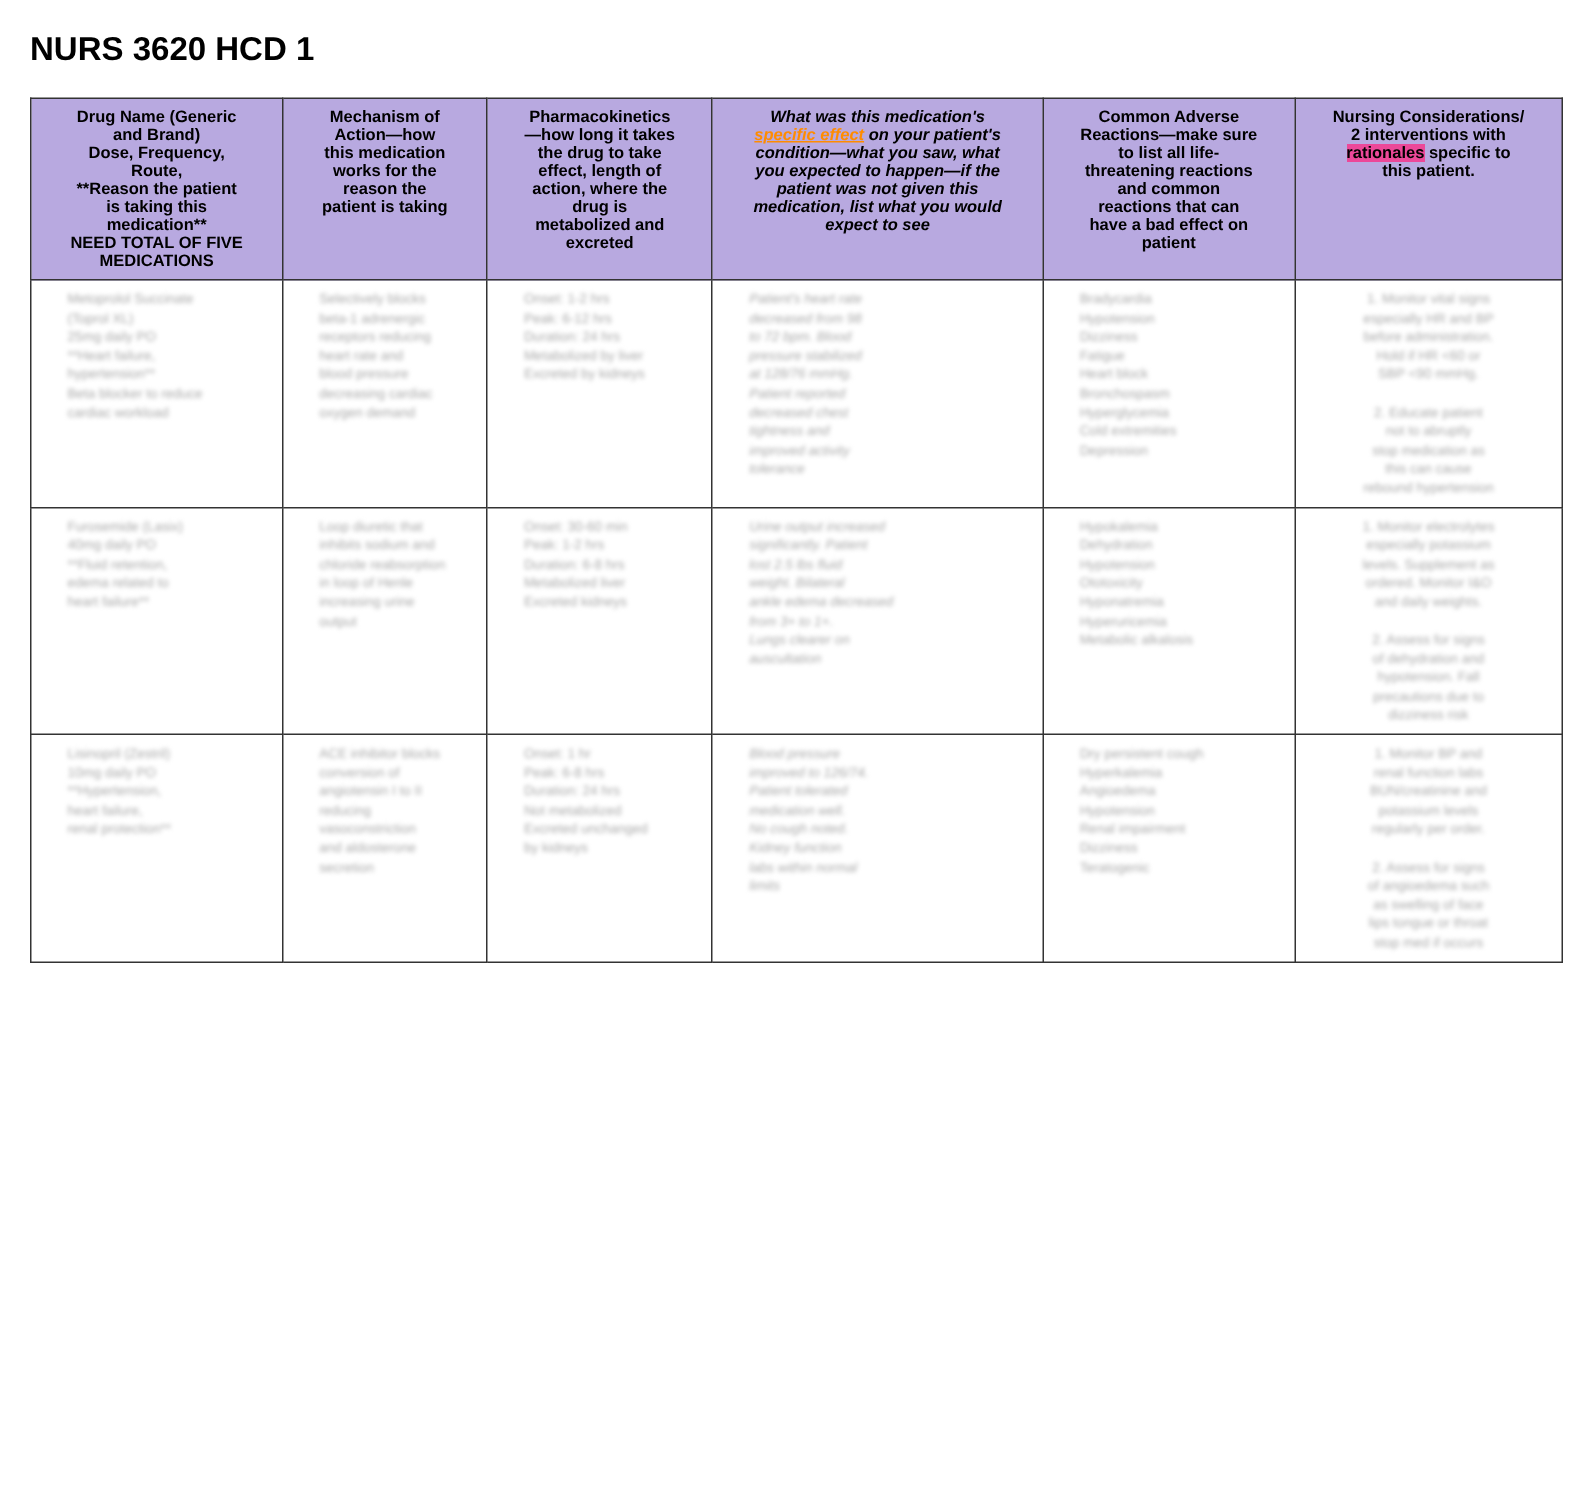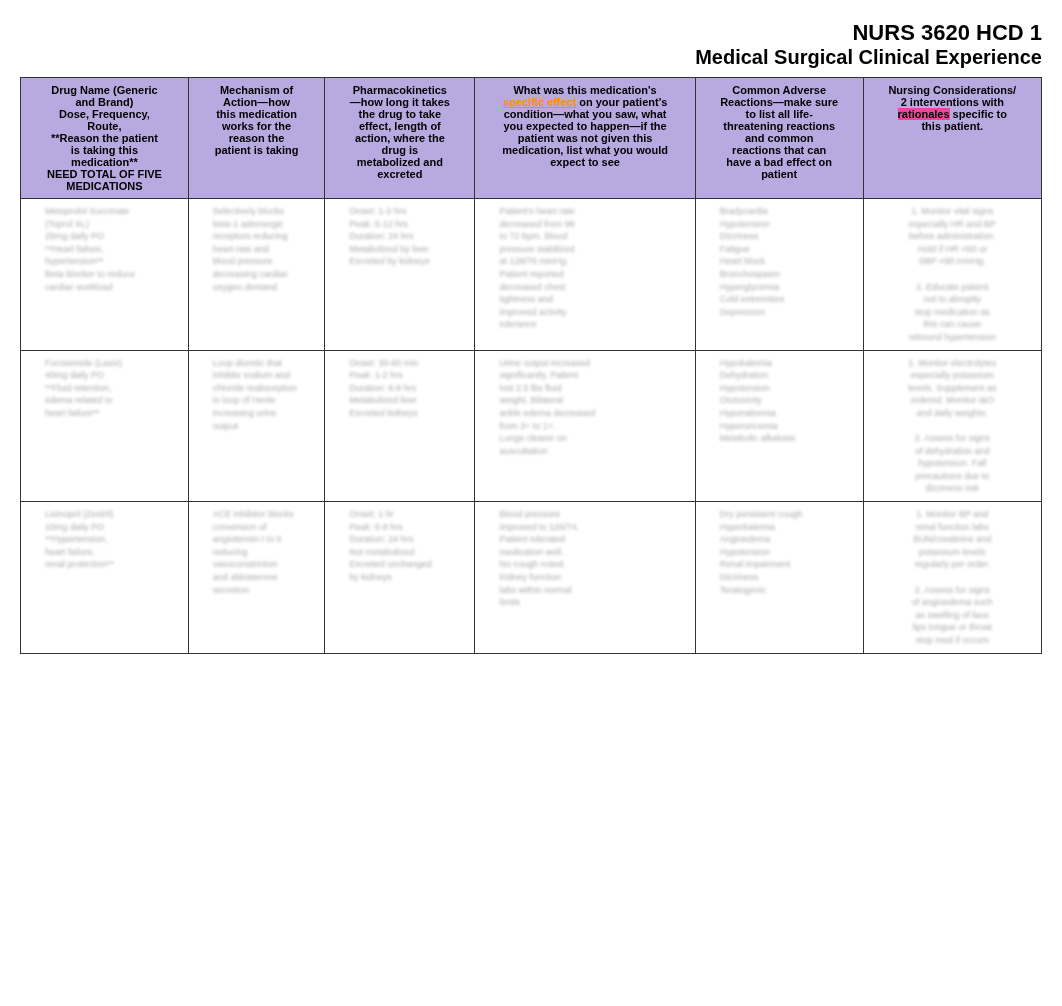--- a/index.html
+++ b/index.html
@@ -8,22 +8,22 @@
       font-family: Arial, sans-serif;
       font-size: 11px;
       color: #000;
     }
     .page {
       width: 1062px;
       min-height: 1006px;
       padding: 20px;
     }
     .title-section {
-      text-align: right;
-      margin-bottom: 8px;
+      text-align: left;
+      margin-bottom: 19px;
     }
     .title-section h1 {
       font-size: 22px;
       font-weight: bold;
     }
     .title-section h2 {
       font-size: 20px;
       font-weight: bold;
     }
     .title-section h3 {
@@ -49,38 +49,37 @@
       color: #ff8c00;
       text-decoration: underline;
     }
     .rationales-highlight {
       background-color: #ec4899;
       font-weight: bold;
     }
     .col1 { width: 160px; }
     .col2 { width: 130px; margin-top: 36px; }
     .col3 { width: 130px; }
-    .col4 { width: 210px; }
+    .col4 { width: 210px; font-style: italic; }
     .col5 { width: 160px; }
     .col6 { width: 170px; text-align: center; }
     .blurred-text {
       color: #aaa;
       font-size: 9px;
       line-height: 1.4;
       filter: blur(1.5px);
       user-select: none;
     }
   </style>
 </head>
 <body>
 
 <div class="page">
   <div class="title-section">
     <h1>NURS 3620 HCD 1</h1>
-    <h2>Medical Surgical Clinical Experience</h2>
   </div>
 
   <table class="table-container">
     <thead>
       <tr class="header-row">
         <th class="col1">
           Drug Name (Generic and Brand)<br>
           Dose, Frequency, Route,<br>
           **Reason the patient is taking this medication**<br>
           NEED TOTAL OF FIVE MEDICATIONS

